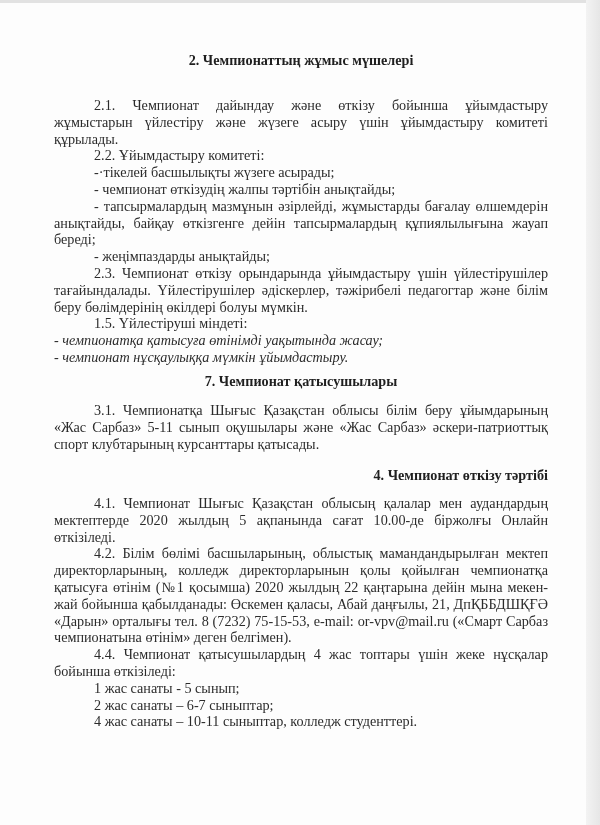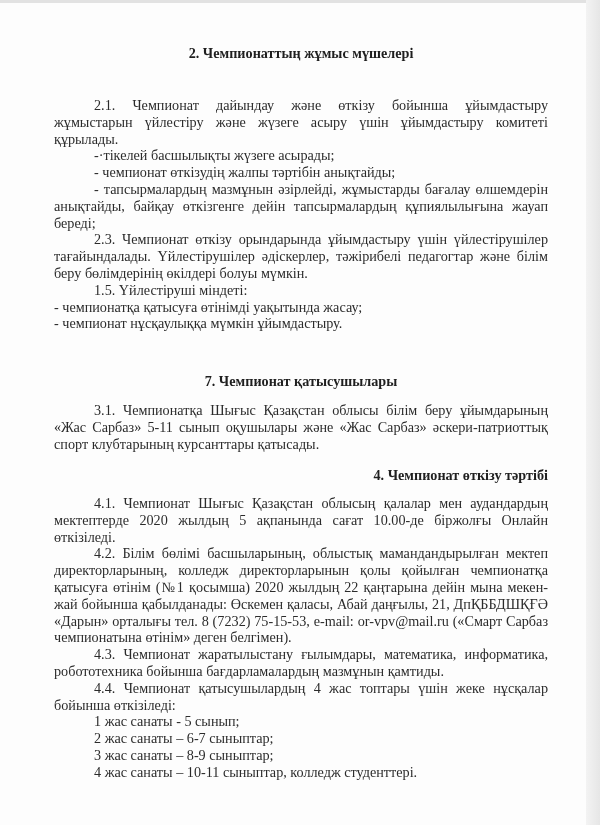--- a/index.html
+++ b/index.html
@@ -62,57 +62,58 @@
     }
     .indent { text-indent: 40px; }
     .line {
       margin: 0;
       padding-left: 40px;
       white-space: nowrap;
     }
     .flush {
       margin: 0;
       white-space: nowrap;
+      font-style: italic;
     }
   </style>
 </head>
 <body>
 
 <div class="page">
   <div class="scan-top"></div>
   <div class="page-edge"></div>
 
   <div class="content">
 
-    <div class="heading" style="top:45px;">2. Чемпионаттың жұмыс мүшелері</div>
+    <div class="heading" style="top:52px;">2. Чемпионаттың жұмыс мүшелері</div>
 
     <div class="block" style="top:97px;">
       <p class="p indent">2.1. Чемпионат дайындау және өткізу бойынша ұйымдастыру жұмыстарын үйлестіру және жүзеге асыру үшін ұйымдастыру комитеті құрылады.</p>
+      <p class="line">2.2. Ұйымдастыру комитеті:</p>
       <p class="line">-·тікелей басшылықты жүзеге асырады;</p>
       <p class="line">- чемпионат өткізудің жалпы тәртібін анықтайды;</p>
       <p class="p indent">- тапсырмалардың мазмұнын әзірлейді, жұмыстарды бағалау өлшемдерін анықтайды, байқау өткізгенге дейін тапсырмалардың құпиялылығына жауап береді;</p>
+      <p class="line">- жеңімпаздарды анықтайды;</p>
       <p class="p indent">2.3. Чемпионат өткізу орындарында ұйымдастыру үшін үйлестірушілер тағайындалады. Үйлестірушілер әдіскерлер, тәжірибелі педагогтар және білім беру бөлімдерінің өкілдері болуы мүмкін.</p>
       <p class="line">1.5. Үйлестіруші міндеті:</p>
       <p class="flush">- чемпионатқа қатысуға өтінімді уақытында жасау;</p>
       <p class="flush">- чемпионат нұсқаулыққа мүмкін ұйымдастыру.</p>
     </div>
 
     <div class="heading" style="top:373px;">7. Чемпионат қатысушылары</div>
 
     <div class="block" style="top:402px;">
       <p class="p indent">3.1. Чемпионатқа Шығыс Қазақстан облысы білім беру ұйымдарының «Жас Сарбаз» 5-11 сынып оқушылары және «Жас Сарбаз» әскери-патриоттық спорт клубтарының курсанттары қатысады.</p>
     </div>
 
     <div class="heading" style="top:467px;text-align:right;">4. Чемпионат өткізу тәртібі</div>
 
     <div class="block" style="top:495px;">
       <p class="p indent">4.1. Чемпионат Шығыс Қазақстан облысың қалалар мен аудандардың мектептерде 2020 жылдың 5 ақпанында сағат 10.00-де біржолғы Онлайн өткізіледі.</p>
       <p class="p indent">4.2. Білім бөлімі басшыларының, облыстық мамандандырылған мектеп директорларының, колледж директорларынын қолы қойылған чемпионатқа қатысуға өтінім (№1 қосымша) 2020 жылдың 22 қаңтарына дейін мына мекен-жай бойынша қабылданады: Өскемен қаласы, Абай даңғылы, 21, ДпҚББДШҚҒӘ «Дарын» орталығы тел. 8 (7232) 75-15-53, e-mail: or-vpv@mail.ru («Смарт Сарбаз чемпионатына өтінім» деген белгімен).</p>
-      <p class="p indent">4.3. Чемпионат жаратылыстану ғылымдары, математика, информатика, робототехника бойынша бағдарламалардың мазмұнын қамтиды.</p>
       <p class="p indent">4.4. Чемпионат қатысушылардың 4 жас топтары үшін жеке нұсқалар бойынша өткізіледі:</p>
       <p class="line">1 жас санаты - 5 сынып;</p>
       <p class="line">2 жас санаты – 6-7 сыныптар;</p>
-      <p class="line">3 жас санаты – 8-9 сыныптар;</p>
       <p class="line">4 жас санаты – 10-11 сыныптар, колледж студенттері.</p>
     </div>
 
   </div>
 </div>
 
 </body></html>

